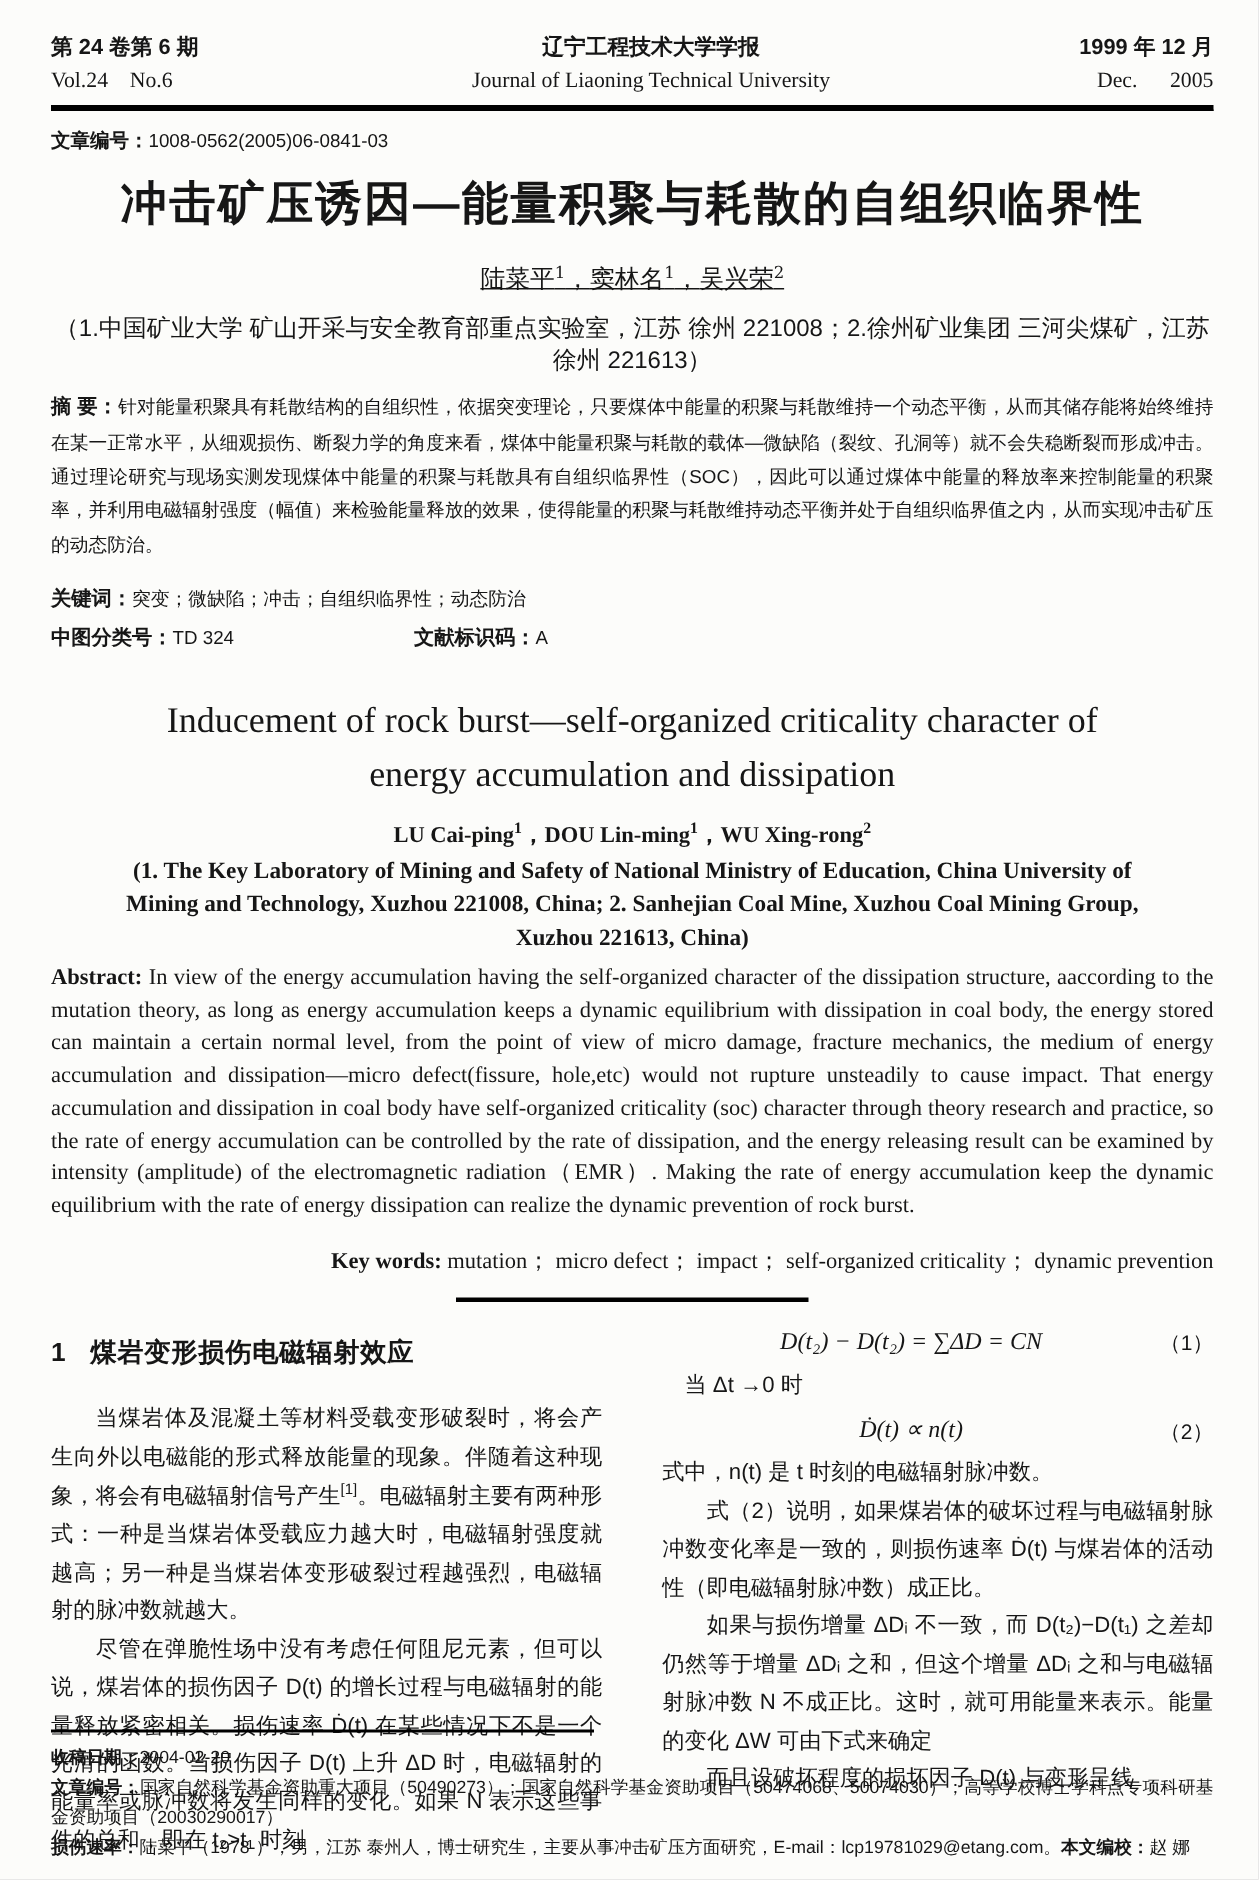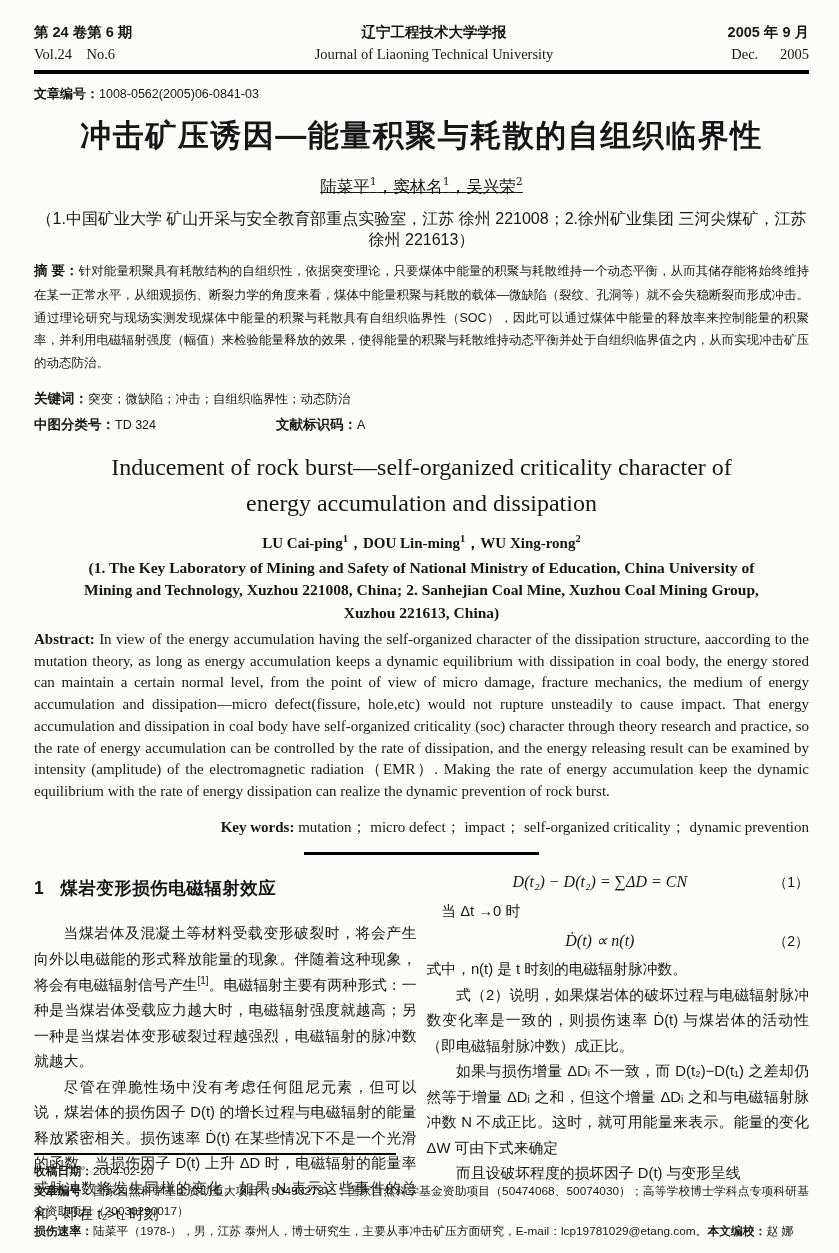--- a/index.html
+++ b/index.html
@@ -24,30 +24,30 @@
   .cn-title{font-size:31px;font-weight:bold;text-align:center;letter-spacing:1.5px;margin:12px 0 0;}
   .cn-authors{text-align:center;font-size:16.5px;margin:18px 0 0;font-family:"DejaVu Serif",serif;text-decoration:underline;}
   .cn-authors sup{font-size:11px;}
   .cn-affil{text-align:center;font-size:16px;margin-top:12px;}
   .cn-abstract{font-size:12.5px;line-height:1.83;text-align:justify;margin-top:8px;}
   .cn-abstract .lbl,.cn-kv .lbl{font-weight:bold;font-size:13.5px;}
   .cn-kv{font-size:12.5px;margin-top:3px;line-height:1.7;}
   .clc-gap{display:inline-block;width:120px;}
   
   .en{font-family:"Liberation Serif",serif;}
-  .en-title{font-size:24px;font-weight:normal;text-align:center;line-height:1.5;max-width:680px;margin:12px auto 0;}
+  .en-title{font-size:24px;font-weight:normal;text-align:center;line-height:1.5;max-width:680px;margin:26px auto 0;}
   .en-authors{text-align:center;font-weight:bold;font-size:15px;margin-top:12px;}
   .en-authors sup{font-size:10.5px;}
   .en-affil{text-align:center;font-weight:bold;font-size:15.5px;line-height:1.45;max-width:690px;margin:4px auto 0;}
   .en-abstract{font-size:15px;line-height:1.45;text-align:justify;margin-top:5px;}
   .en-abstract .lbl,.en-kw .lbl{font-weight:bold;}
   .en-kw{font-size:15px;margin-top:3px;text-align:right;}
   .sep-bar{width:235px;height:3px;background:#000;margin:15px auto 8px;}
   
-  .columns{display:flex;gap:10px;margin-top:10px;}
+  .columns{display:flex;gap:40px;margin-top:10px;}
   .col{flex:1;font-size:14.8px;line-height:1.72;text-align:justify;}
   .sec-heading{font-size:17.5px;font-weight:bold;margin:8px 0 18px;letter-spacing:.5px;}
   .sec-num{margin-right:16px;}
   .col p{margin:0;}
   .indent{text-indent:2em;}
   .cond{text-indent:1em;}
   sup.ref{font-size:10px;}
   .eq-row{display:flex;align-items:center;margin:3px 0;}
   .eq{flex:1;text-align:center;font-family:"Liberation Serif",serif;font-style:italic;font-size:16px;}
   .eq-num{font-style:normal;font-size:14px;}
@@ -64,21 +64,21 @@
   <header class="jh">
     <div class="jh-left">
       <div class="cn-row">第 24 卷第 6 期</div>
       <div class="en-row pre">Vol.24    No.6</div>
     </div>
     <div class="jh-center">
       <div class="cn-row">辽宁工程技术大学学报</div>
       <div class="en-row">Journal of Liaoning Technical University</div>
     </div>
     <div class="jh-right">
-      <div class="cn-row">2005 年 9 月</div>
+      <div class="cn-row">1999 年 12 月</div>
       <div class="en-row pre">Dec.      2005</div>
     </div>
   </header>
   <div class="header-rule"></div>
 
   <div class="article-id">
     <span class="b">文章编号：</span><span>1008-0562(2005)06-0841-03</span>
   </div>
 
   <h1 class="cn-title">冲击矿压诱因—能量积聚与耗散的自组织临界性</h1>

